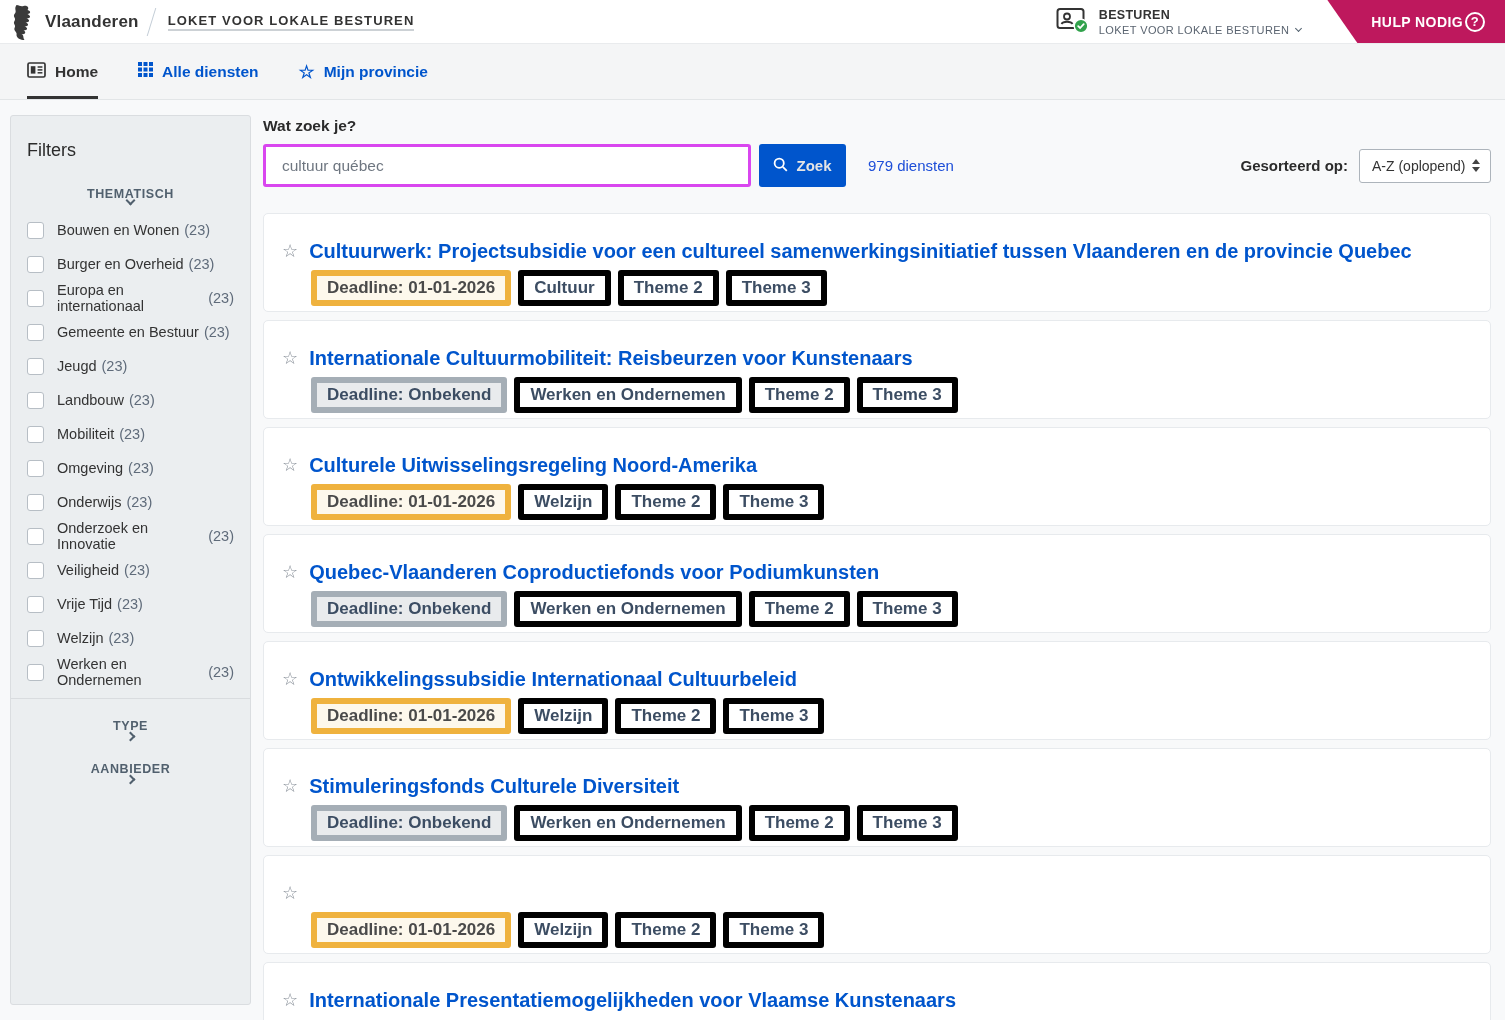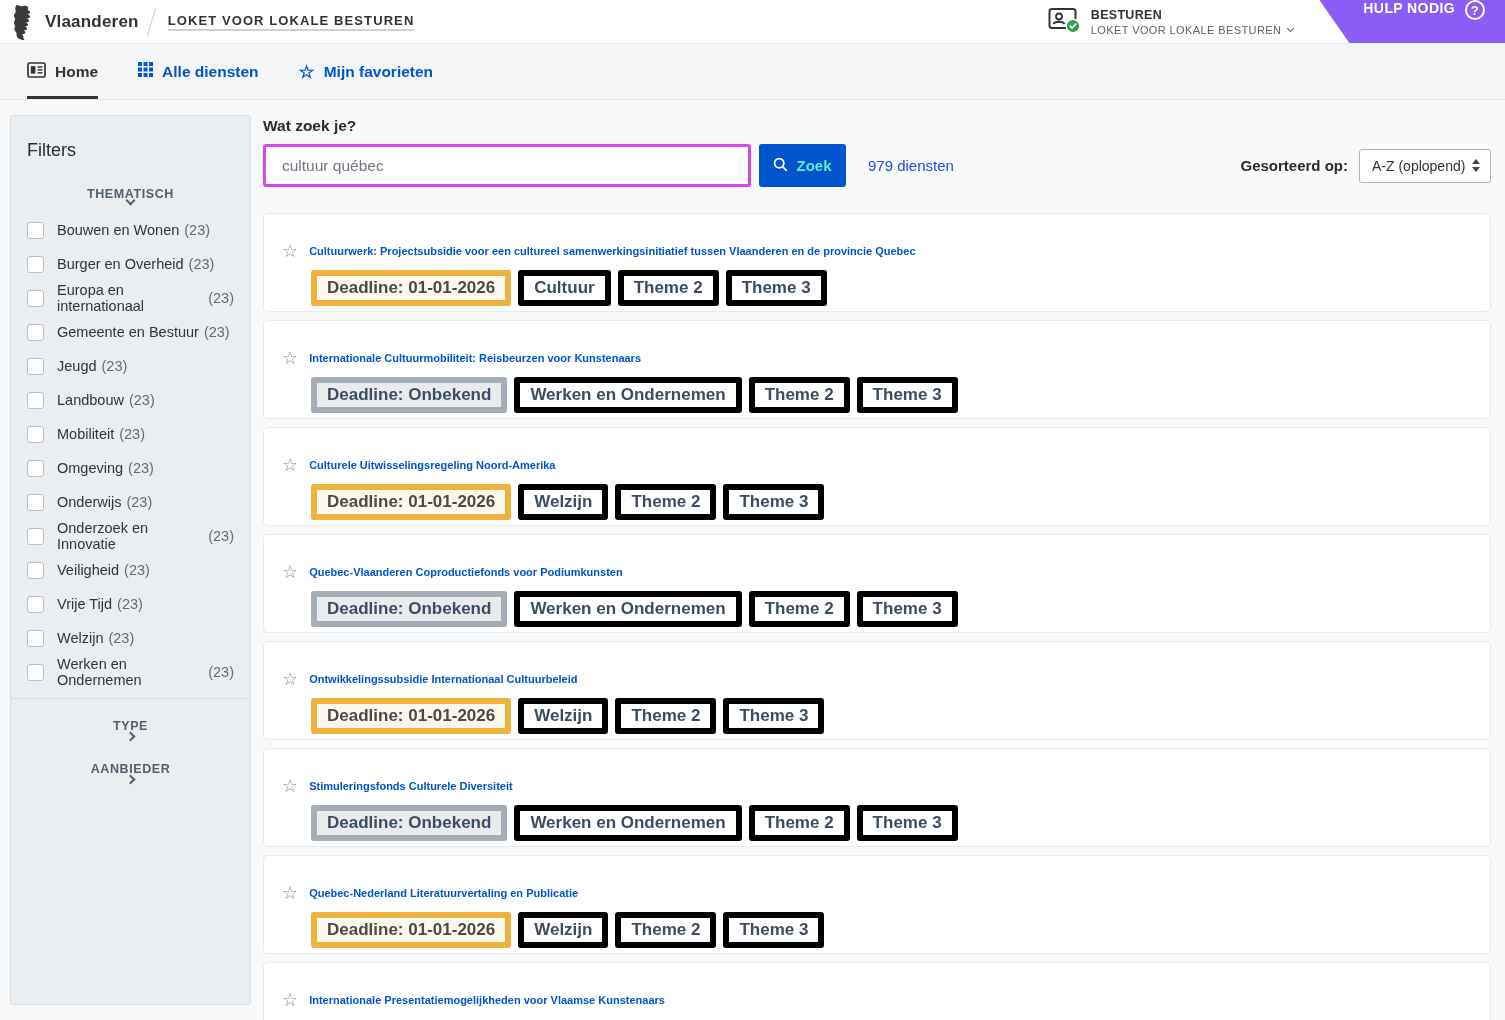--- a/index.html
+++ b/index.html
@@ -24,21 +24,21 @@
   }
   .top-right{ display:flex; align-items:stretch; }
   .signin{ display:flex; align-items:center; gap:10px; margin-right:26px; cursor:pointer; }
   .signin-title{ font-size:12.5px; font-weight:bold; color:#333; letter-spacing:.3px; }
   .signin-sub{ font-size:11px; color:#5a6470; letter-spacing:.4px; display:flex; align-items:center; gap:7px; margin-top:2px; }
   .chev{ display:inline-block; width:7px; height:7px; border-right:2px solid #51606e; border-bottom:2px solid #51606e; }
   .chev.down{ transform:rotate(45deg); margin-top:-4px; }
   .chev.right{ transform:rotate(-45deg); }
   .chev.tiny{ width:5px; height:5px; border-width:1.5px; transform:rotate(45deg); margin-top:-3px; }
   .help-btn{
-    background:#8b5cf6; color:#fff; display:flex; gap:10px;
+    background:#be185d; color:#fff; display:flex; align-items:center; gap:2px;
     padding:0 20px 0 44px; font-size:14px; font-weight:bold; letter-spacing:.4px;
     clip-path:polygon(0 0,100% 0,100% 100%,30px 100%); cursor:pointer;
   }
   .qmark{
     width:20px; height:20px; border:2px solid #fff; border-radius:50%;
     display:flex; align-items:center; justify-content:center; font-size:13px; font-weight:bold;
   }
   
   .tabs{
     height:56px; background:#f4f5f6; border-bottom:1px solid #e2e5e7;
@@ -76,21 +76,21 @@
   
   .main{ margin-left:12px; width:1228px; padding-top:17px; }
   .search-label{ font-size:15.5px; font-weight:bold; color:#2b2b2b; margin-bottom:9px; line-height:18px; }
   .search-row{ display:flex; align-items:center; }
   .search-input{
     width:488px; height:43px; border:3px solid #d946ef; border-radius:3px;
     padding:0 16px; font-size:15.5px; color:#6e7680; background:#fff;
     font-family:"Liberation Sans", sans-serif; outline:none;
   }
   .zoek-btn{
-    margin-left:8px; width:87px; height:43px; background:#0055cc; color:#5eead4;
+    margin-left:8px; width:87px; height:43px; background:#0055cc; color:#e5e5e5;
     border:none; border-radius:3px; font-size:15px; font-weight:bold;
     font-family:"Liberation Sans", sans-serif;
     display:flex; align-items:center; justify-content:center; gap:8px; cursor:pointer;
   }
   .result-count{ margin-left:22px; font-size:15px; color:#1d4ed8; }
   .sort{ margin-left:auto; display:flex; align-items:center; gap:11px; }
   .sort-label{ font-size:15px; font-weight:bold; color:#2b2b2b; }
   .select{
     width:132px; height:34px; border:1px solid #adb4bb; border-radius:3px; background:#fff;
     display:flex; align-items:center; justify-content:space-between;
@@ -100,21 +100,21 @@
   .updown .up{ width:0; height:0; border-left:4px solid transparent; border-right:4px solid transparent; border-bottom:5px solid #444; }
   .updown .dn{ width:0; height:0; border-left:4px solid transparent; border-right:4px solid transparent; border-top:5px solid #444; }
   
   .results{ margin-top:26px; display:flex; flex-direction:column; gap:8px; }
   .card{
     background:#fff; border:1px solid #e7eaed; border-radius:5px;
     padding:27px 20px 0 18px; height:99px;
   }
   .card-head{ display:flex; align-items:flex-start; gap:11px; }
   .fav-star{ font-size:18px; color:#8a919a; line-height:20px; cursor:pointer; }
-  .result-title{ font-size:11px; font-weight:bold; color:#0055cc; line-height:20px; text-decoration:none; cursor:pointer; }
+  .result-title{ font-size:20px; font-weight:bold; color:#0055cc; line-height:20px; text-decoration:none; cursor:pointer; }
   .badges{ margin:9px 0 0 29px; display:flex; gap:7px; }
   .badge{
     font-size:17px; font-weight:bold; color:#3c4d63; background:#fff;
     border:6px solid #000000; border-radius:3px; padding:4px 10px 5px; line-height:15px;
     white-space:nowrap;
   }
   .badge--deadline{ background:#fdf8ec; border-color:#efb23e; color:#4a4a4a; }
   .badge--muted{ background:#e9ebed; border-color:#a5aeb6; }
 </style>
 </head>
@@ -181,21 +181,21 @@
           <rect x="11" y="5.5" width="4" height="4"></rect>
         <rect x="0" y="11" width="4" height="4"></rect>
           <rect x="5.5" y="11" width="4" height="4"></rect>
           <rect x="11" y="11" width="4" height="4"></rect>
       </svg>
     </span>
     <span>Alle diensten</span>
   </div>
   <div class="tab">
     <span class="glyph-star">☆</span>
-    <span>Mijn favorieten</span>
+    <span>Mijn provincie</span>
   </div>
 </nav>
 
 <div class="content">
   <aside class="sidebar">
     <h2>Filters</h2>
     <div class="section-head">
       <span>THEMATISCH</span>
       <span class="chev down"></span>
     </div>
@@ -395,21 +395,20 @@
             <span class="badge badge--muted">Deadline: Onbekend</span>
             <span class="badge">Werken en Ondernemen</span>
             <span class="badge">Theme 2</span>
             <span class="badge">Theme 3</span>
           </div>
   </article>
 
   <article class="card">
     <div class="card-head">
       <span class="fav-star">☆</span>
-      <a class="result-title">Quebec-Nederland Literatuurvertaling en Publicatie</a>
     </div>
     <div class="badges">
             <span class="badge badge--deadline">Deadline: 01-01-2026</span>
             <span class="badge">Welzijn</span>
             <span class="badge">Theme 2</span>
             <span class="badge">Theme 3</span>
           </div>
   </article>
 
   <article class="card">

